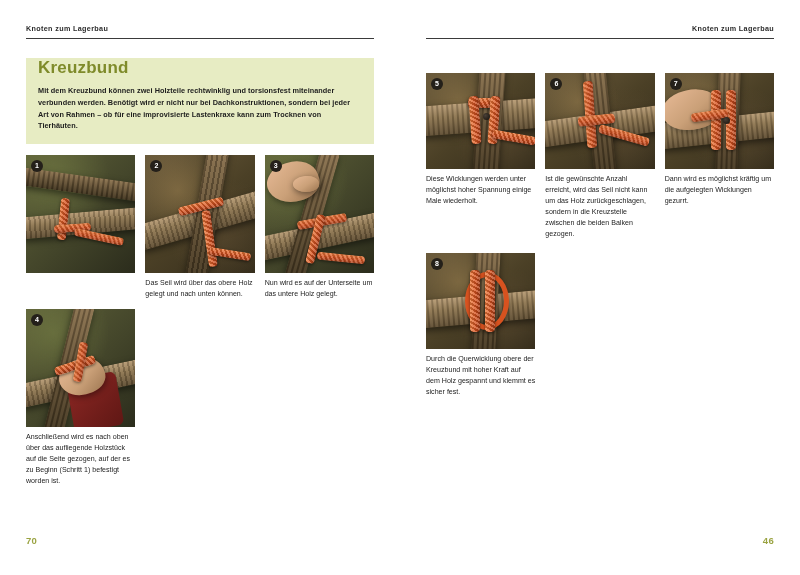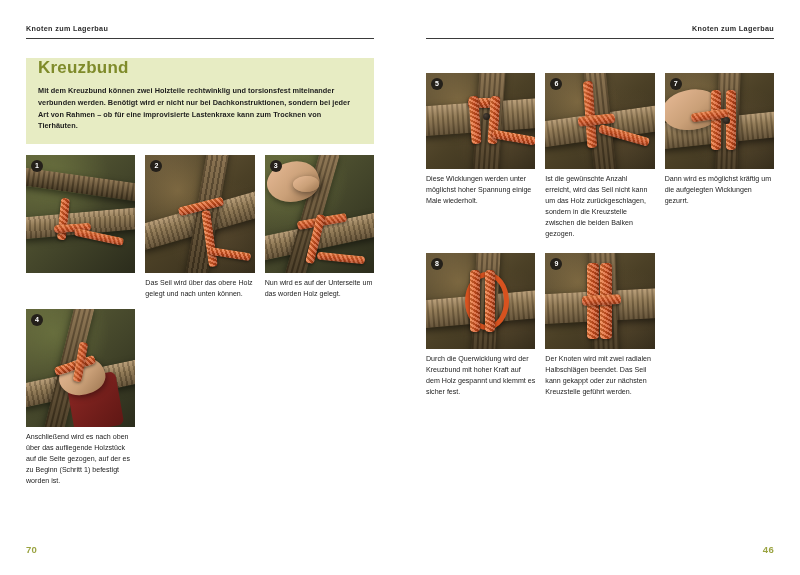--- a/index.html
+++ b/index.html
@@ -29,21 +29,21 @@
     letter-spacing: 0.35px;
     color: #2b2b2b;
     padding-bottom: 5px;
     border-bottom: 1.2px solid #3a3a3a;
     text-transform: none;
   }
   .runhead-right { text-align: right; }
 
   .folio {
     position: absolute;
-    bottom: 20px;
+    bottom: 29px;
     font-size: 9.5px;
     font-weight: bold;
     color: #9aa341;
     letter-spacing: 0.3px;
   }
   .folio-left { left: 26px; }
   .folio-right { right: 26px; }
 
   
   .intro {
@@ -240,21 +240,21 @@
             <div class="log" style="left:-10%;top:58%;width:124%;height:24px;transform:rotate(-12deg);"></div>
             <div class="log dark vert" style="left:34%;top:-8%;width:20px;height:118%;transform:rotate(16deg);"></div>
             <div class="hand" style="left:2%;top:6%;width:52px;height:40px;transform:rotate(-18deg);"></div>
             <div class="hand" style="left:26%;top:18%;width:26px;height:16px;transform:rotate(-6deg);"></div>
             <div class="rope" style="left:30%;top:52%;width:46%;height:9px;transform:rotate(-10deg);"></div>
             <div class="rope vert" style="left:42%;top:50%;width:9px;height:42%;transform:rotate(14deg);"></div>
             <div class="rope" style="left:48%;top:84%;width:44%;height:8px;transform:rotate(6deg);"></div>
           </div>
           <div class="badge">3</div>
         </div>
-        <div class="caption">Nun wird es auf der Unterseite um das worden Holz gelegt.</div>
+        <div class="caption">Nun wird es auf der Unterseite um das untere Holz gelegt.</div>
       </div>
 
       <div class="cell">
         <div class="photo">
           <div class="scene">
             <div class="ground green"></div>
             <div class="log" style="left:-10%;top:52%;width:124%;height:24px;transform:rotate(-12deg);"></div>
             <div class="log dark vert" style="left:30%;top:-8%;width:20px;height:118%;transform:rotate(14deg);"></div>
             <div class="sleeve" style="left:40%;top:56%;width:46%;height:46%;transform:rotate(-10deg);"></div>
             <div class="hand" style="left:30%;top:42%;width:46px;height:36px;transform:rotate(-22deg);"></div>
@@ -336,36 +336,22 @@
           <div class="scene">
             <div class="ground leafy"></div>
             <div class="log" style="left:-8%;top:44%;width:120%;height:28px;transform:rotate(-5deg);"></div>
             <div class="log dark vert" style="left:44%;top:-10%;width:24px;height:122%;transform:rotate(3deg);"></div>
             <div class="coil" style="left:36%;top:20%;width:44px;height:58px;"></div>
             <div class="rope vert" style="left:40%;top:18%;width:10px;height:64%;"></div>
             <div class="rope vert" style="left:54%;top:18%;width:10px;height:64%;"></div>
           </div>
           <div class="badge">8</div>
         </div>
-        <div class="caption">Durch die Querwicklung wird der Kreuzbund mit hoher Kraft auf dem Holz gespannt und klemmt es sicher fest.</div>
-      </div>
-
-      <div class="cell">
-        <div class="photo short">
-          <div class="scene">
-            <div class="ground leafy"></div>
-            <div class="log" style="left:-8%;top:40%;width:120%;height:30px;transform:rotate(-3deg);"></div>
-            <div class="log dark vert" style="left:42%;top:-10%;width:26px;height:122%;transform:rotate(-2deg);"></div>
-            <div class="rope vert" style="left:38%;top:10%;width:12px;height:80%;"></div>
-            <div class="rope vert" style="left:50%;top:10%;width:12px;height:80%;"></div>
-            <div class="rope" style="left:34%;top:44%;width:36%;height:10px;transform:rotate(-3deg);"></div>
-          </div>
-          <div class="badge">9</div>
-        </div>
-        <div class="caption">Der Knoten wird mit zwei radialen Halbschlägen beendet. Das Seil kann gekappt oder zur nächsten Kreuzstelle geführt werden.</div>
-      </div>
+        <div class="caption">Durch die Querwicklung obere der Kreuzbund mit hoher Kraft auf dem Holz gespannt und klemmt es sicher fest.</div>
+      </div>
+
 
     </div>
 
     <div class="folio folio-right">46</div>
   </div>
 
 </div>
 
 </body></html>

